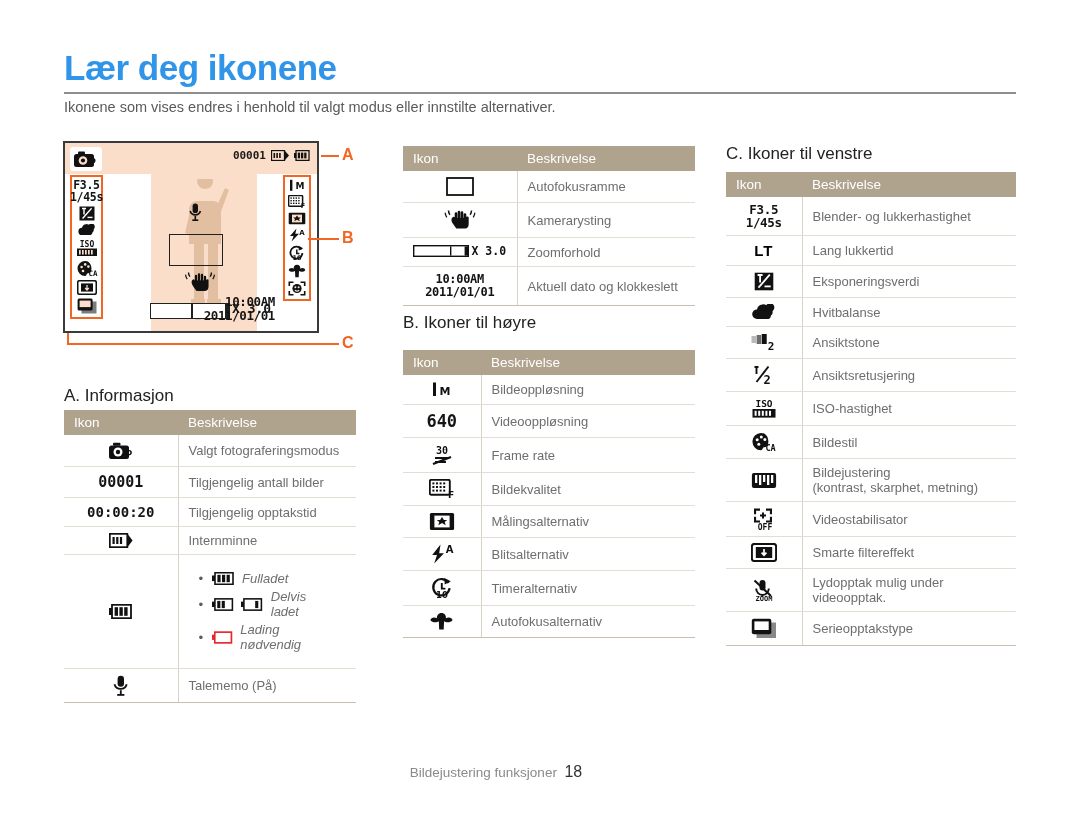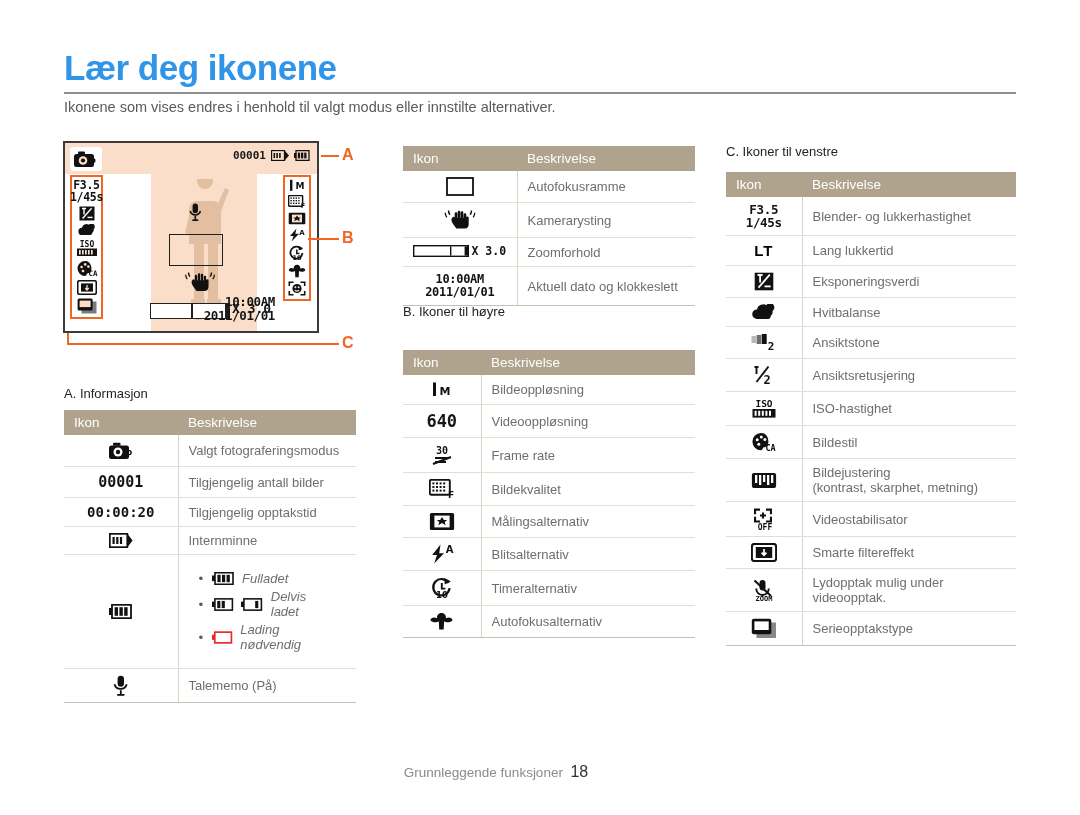--- a/index.html
+++ b/index.html
@@ -87,21 +87,21 @@
 
   
   .lead{position:absolute;background:#f26522;}
   .calllabel{
     position:absolute;color:#f26522;font-weight:bold;font-size:16px;
     font-family:"Liberation Sans", sans-serif;
   }
 
   
   .sect{
-    position:absolute;font-size:13px;color:#222222;font-weight:normal;
+    position:absolute;font-size:17px;color:#222222;font-weight:normal;
   }
 
   
   .tbl{position:absolute;border-collapse:collapse;}
   .tbl .hd{
     background:#b0a38d;color:#ffffff;font-size:13.5px;
     padding:5px 10px;text-align:left;font-weight:normal;
   }
   .tbl td{
     border-bottom:1px solid #e3ded4;
@@ -494,21 +494,21 @@
         <div class="mono" style="font-size:12px;line-height:13px;letter-spacing:-0.3px;">
           <div>10:00AM</div>
           <div>2011/01/01</div>
         </div>
       </td>
       <td>Aktuell dato og klokkeslett</td>
     </tr>
   </tbody>
     </table>
 
-  <div class="sect" style="left:403px;top:304px;">B. Ikoner til høyre</div>
+  <div class="sect" style="left:403px;top:313px;">B. Ikoner til høyre</div>
   <table class="tbl" style="left:403px;top:350px;width:292px;">
     <tbody>
         <tr>
       <th class="hd" style="width:58px;">Ikon</th>
       <th class="hd">Beskrivelse</th>
     </tr>
     <tr>
       <td class="ic">
         <svg width="26" height="17" viewBox="0 0 26 17" style="margin:0 auto;">
           <rect x="4" y="1.5" width="3" height="13.5" fill="#111"></rect>
@@ -746,17 +746,17 @@
           <rect x="0.8" y="0.8" width="19.5" height="15.5" rx="2" fill="#111"></rect>
           <rect x="3.4" y="3.4" width="14.3" height="8.6" fill="#fff"></rect>
         </svg>
       </td>
       <td>Serieopptakstype</td>
     </tr>
   </tbody>
     </table>
 
   <div class="footer">
-    <span>Grunnleggende funksjoner</span>
+    <span>Bildejustering funksjoner</span>
     &nbsp;<b>18</b>
   </div>
 
 </div>
 
 </body></html>

